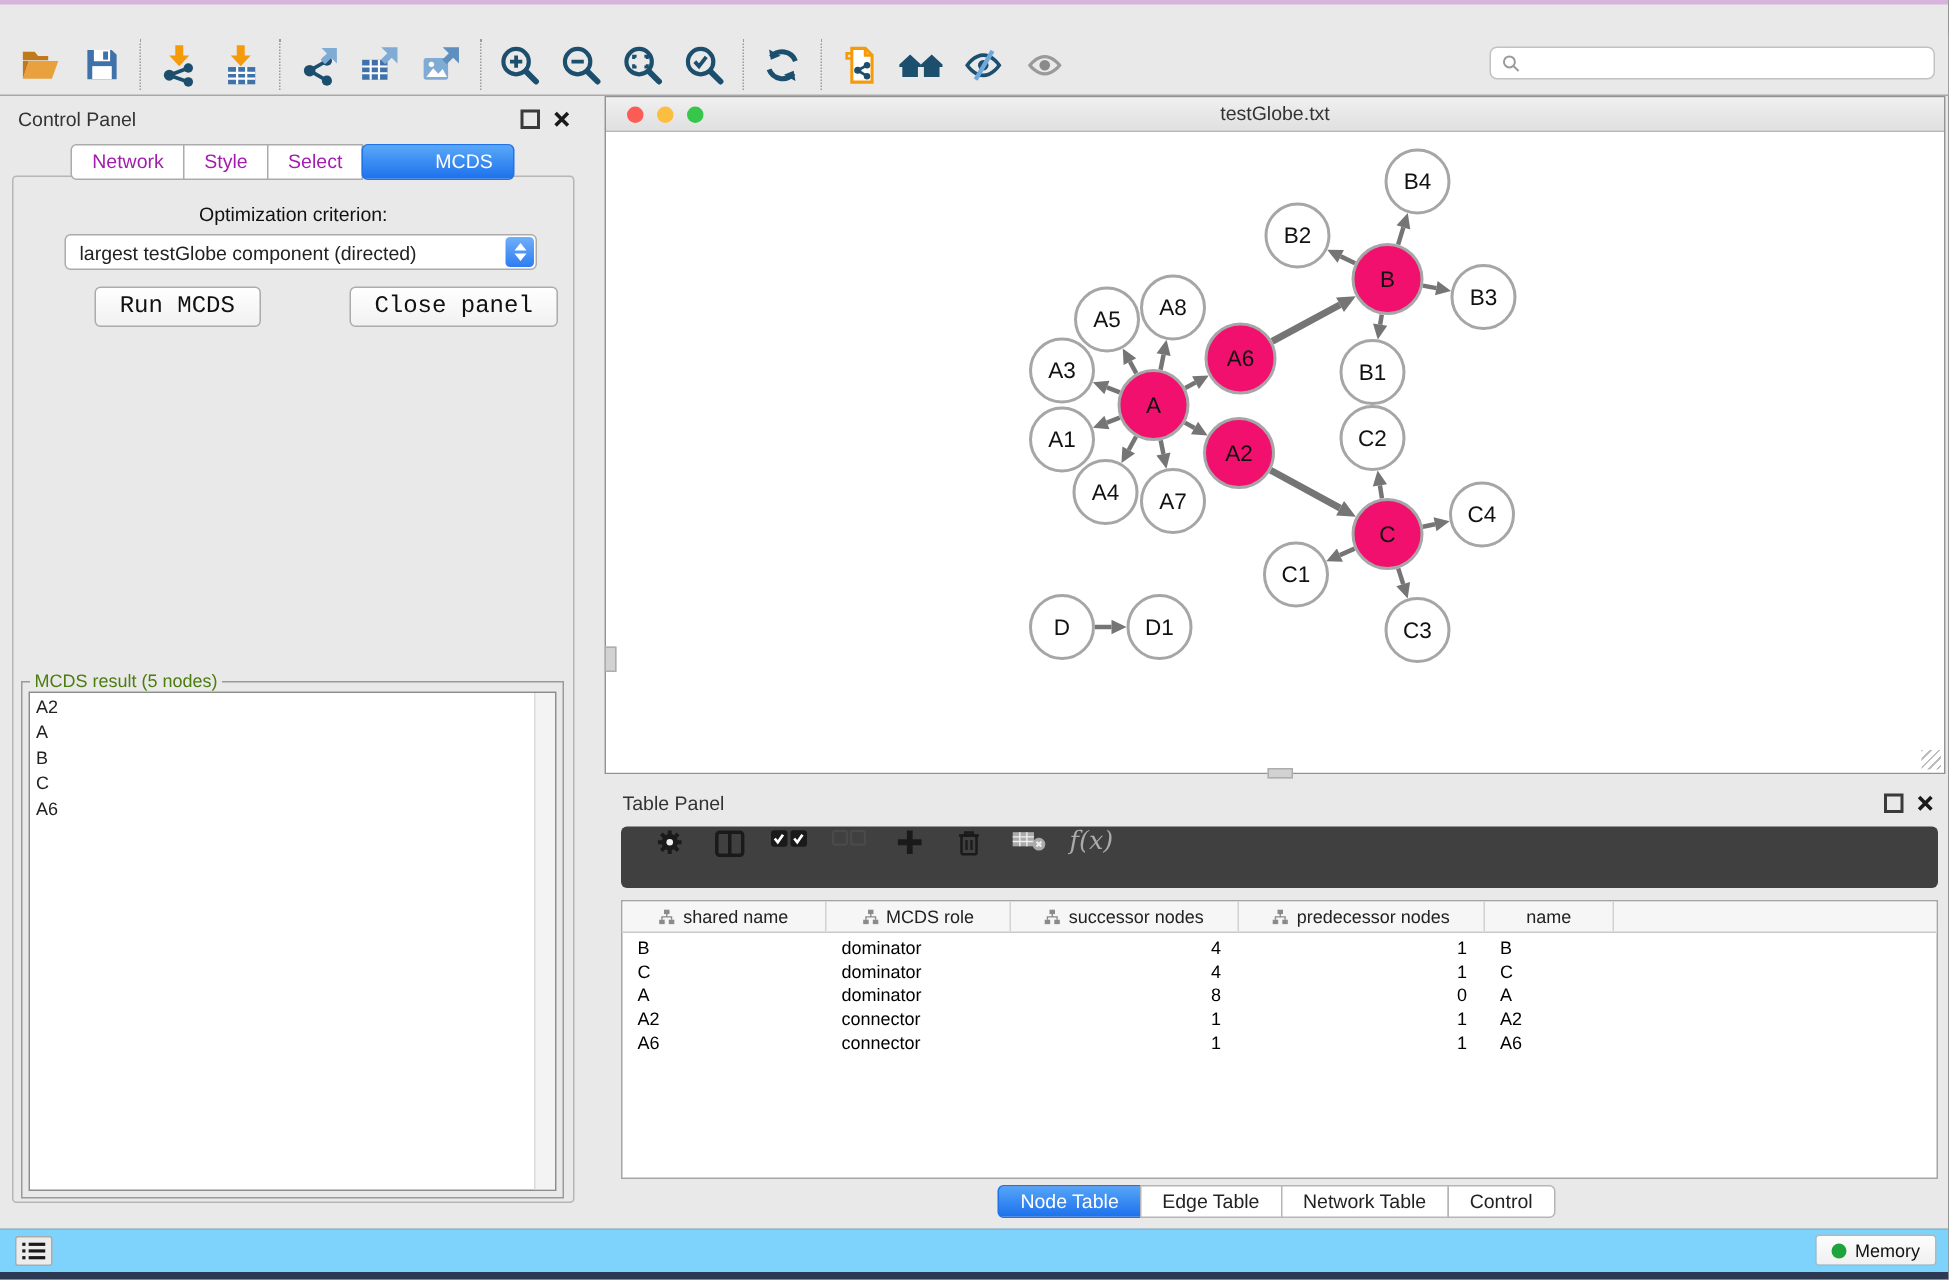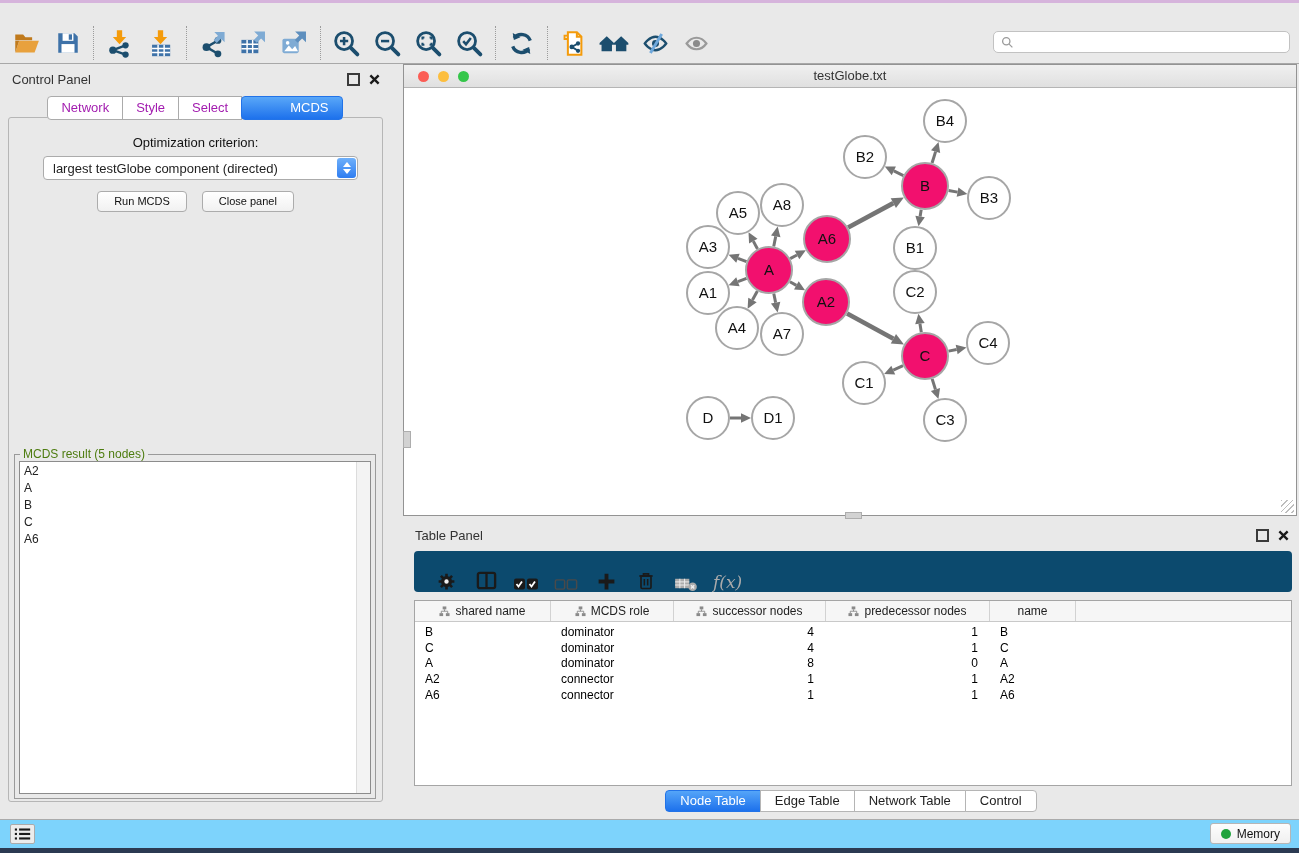--- a/index.html
+++ b/index.html
@@ -39,21 +39,21 @@
   .opt-label{position:absolute;top:17px;left:0;right:0;text-align:center;font-size:13px;color:#111;}
   .dropdown{position:absolute;top:38px;left:34px;width:315px;height:24px;background:#fff;
     border:1px solid #ABABAB;border-radius:4px;box-sizing:border-box;display:flex;align-items:center;}
   .dd-value{flex:1;padding-left:9px;font-size:13px;white-space:nowrap;overflow:hidden;}
   .dd-stepper{width:19px;height:20px;margin-right:1px;border-radius:3px;
     background:linear-gradient(#6FB0FA,#2E7DF1);display:flex;flex-direction:column;align-items:center;justify-content:center;gap:2px;}
   .dd-up{width:0;height:0;border-left:4px solid transparent;border-right:4px solid transparent;border-bottom:5px solid #fff;}
   .dd-down{width:0;height:0;border-left:4px solid transparent;border-right:4px solid transparent;border-top:5px solid #fff;}
   .cp-buttons{position:absolute;top:73px;left:0;right:0;display:flex;justify-content:center;gap:15px;}
   .cp-btn{background:linear-gradient(#FFFFFF,#F1F1F1);border:1px solid #ACACAC;border-radius:4px;
-    padding:3px 16px 4px;font-size:11px;font-family:Liberation Sans, sans-serif;color:#111;}
+    padding:3px 16px 4px;font-size:16px;font-family:Liberation Mono, monospace;color:#111;margin-left:44px;}
   .result-box{position:absolute;left:5px;right:6px;top:336px;bottom:2px;border:1px solid #9A9A9A;}
   .result-legend{position:absolute;top:-8px;left:5px;background:#E9E9E9;padding:0 3px;font-size:12px;color:#4d7c0f;}
   .result-list{position:absolute;left:4px;right:4px;top:6px;bottom:4px;background:#fff;
     border:1px solid #8C8C8C;overflow:hidden;}
   .result-scroll{position:absolute;top:0;right:0;bottom:0;width:13px;background:#F3F3F3;border-left:1px solid #DCDCDC;}
   .result-item{font-size:12px;line-height:16px;padding-left:4px;padding-top:1px;}
   
   .network-window{position:absolute;left:403px;top:64px;width:894px;height:452px;background:#fff;
     border:1px solid #939393;box-sizing:border-box;}
   .nw-titlebar{position:relative;height:22px;background:linear-gradient(#F0F0F0,#E0E0E0);border-bottom:1px solid #B5B5B5;}
@@ -62,22 +62,22 @@
   .nw-tl.red{left:14px;background:#FB5D55;}
   .nw-tl.yellow{left:34px;background:#FCBE3F;}
   .nw-tl.green{left:54px;background:#35C64A;}
   .nw-canvas{position:absolute;top:23px;left:0;right:0;bottom:0;overflow:hidden;background:#fff;}
   .nw-grip{position:absolute;right:2px;bottom:2px;width:13px;height:13px;
     background:repeating-linear-gradient(135deg,#BDBDBD 0 1px,transparent 1px 4px);}
   .left-grip{position:absolute;left:-1px;top:366px;width:6px;height:15px;background:#D2D2D2;border:1px solid #ADADAD;}
   .bottom-grip{position:absolute;left:441px;bottom:-4px;width:15px;height:5px;background:#D2D2D2;border:1px solid #ADADAD;}
   
   .table-panel{position:absolute;left:403px;top:520px;width:896px;height:299px;}
-  .tp-toolbar{position:absolute;top:31px;left:11px;right:7px;height:41px;background:#0c4a6e;
-    border-radius:4px;display:flex;align-items:flex-end;gap:14px;padding-left:19px;box-sizing:border-box;}
+  .tp-toolbar{position:absolute;top:31px;left:11px;right:7px;height:41px;background:#404040;
+    border-radius:4px;display:flex;align-items:flex-start;gap:14px;padding-left:19px;box-sizing:border-box;}
   .tp-icon{display:flex;align-items:center;justify-content:center;min-width:26px;background:none;border:none;padding:0;}
   .fx{font-family:"DejaVu Serif",serif;font-style:italic;color:#ABABAB;font-size:17px;}
   .tp-table{position:absolute;left:11px;right:7px;top:80px;height:186px;background:#fff;
     border:1px solid #A5A5A5;box-sizing:border-box;overflow:hidden;}
   .tp-header{display:flex;height:21px;background:#F6F6F6;border-bottom:1px solid #C9C9C9;box-sizing:border-box;}
   .th{display:flex;align-items:center;justify-content:center;gap:5px;border-right:1px solid #D2D2D2;
     font-size:12px;color:#222;box-sizing:border-box;height:100%;}
   .th-fill{flex:1;border-right:none;}
   .tr{display:flex;height:15.7px;align-items:center;}
   .tbody{padding-top:2px;}

